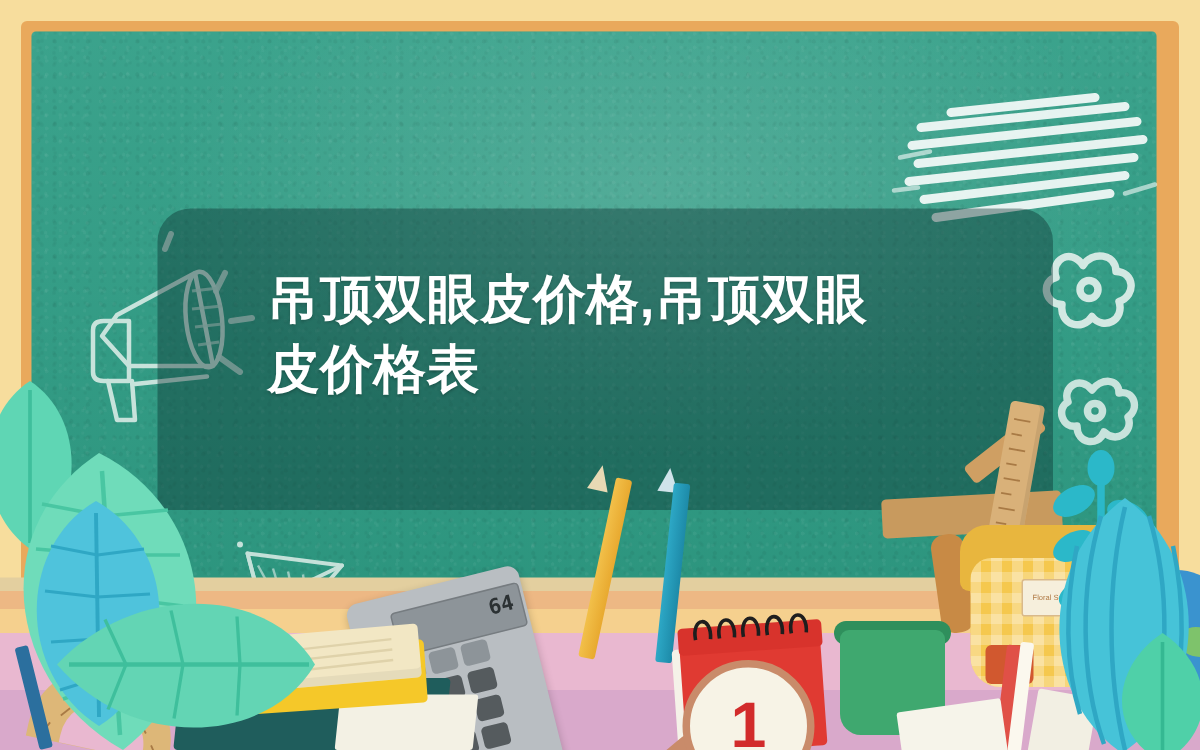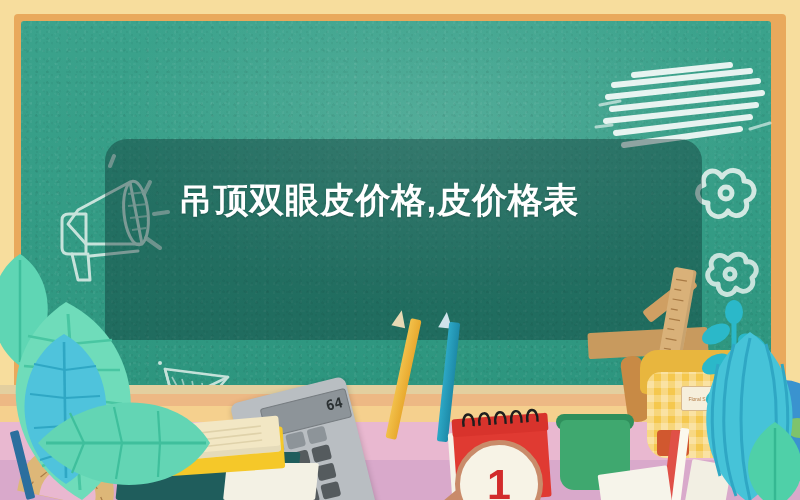--- a/index.html
+++ b/index.html
@@ -231,21 +231,22 @@
   <svg class="chalk" id="chalk-flower-2" viewBox="0 0 72 72">
     <g fill="none" stroke="#eef6f3" stroke-width="5" stroke-linejoin="round">
       <path d="M28 20 C20 10 8 18 12 28 C4 32 8 46 18 44 C18 56 32 58 36 48 C44 56 56 48 52 38 C60 32 56 20 46 22 C46 12 34 12 28 20Z"></path>
       <circle cx="30" cy="34" r="5"></circle>
     </g>
   </svg>
 
   <div class="overlay-panel"></div>
 
   <div class="title">
-    <div>吊顶双眼皮价格,皮价格表</div>
+    <div>吊顶双眼皮价格,吊顶双眼</div>
+    <div>皮价格表</div>
   </div>
 
   <div class="desk">
     <div class="desk-band-c"></div>
     <div class="desk-band-b"></div>
     <div class="desk-band-a"></div>
     <div class="desk-pink"></div>
     <div class="desk-lav"></div>
   </div>
 

